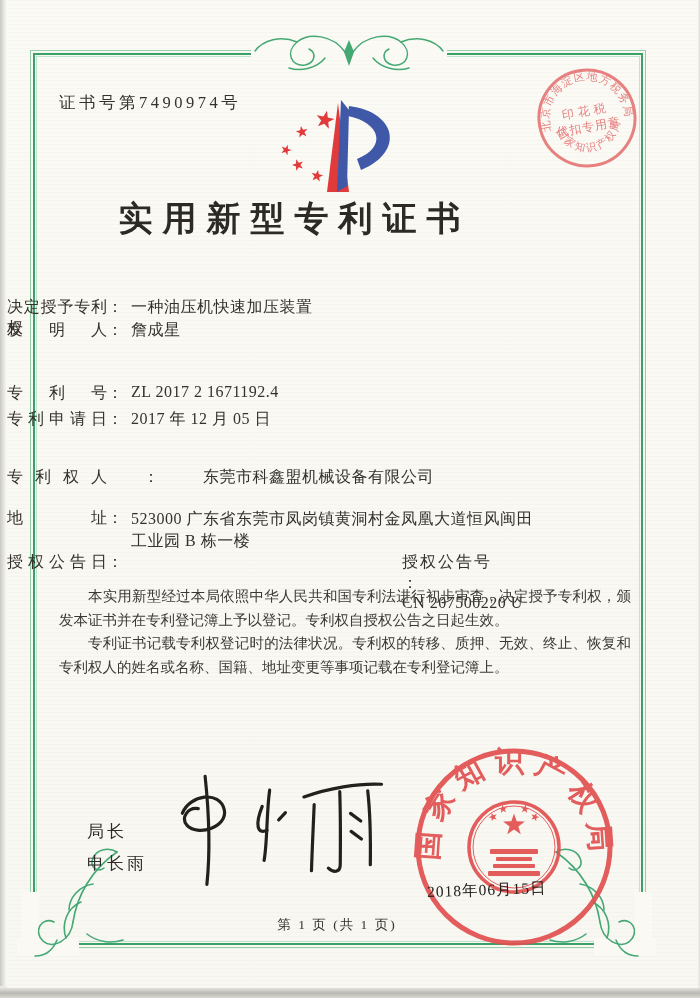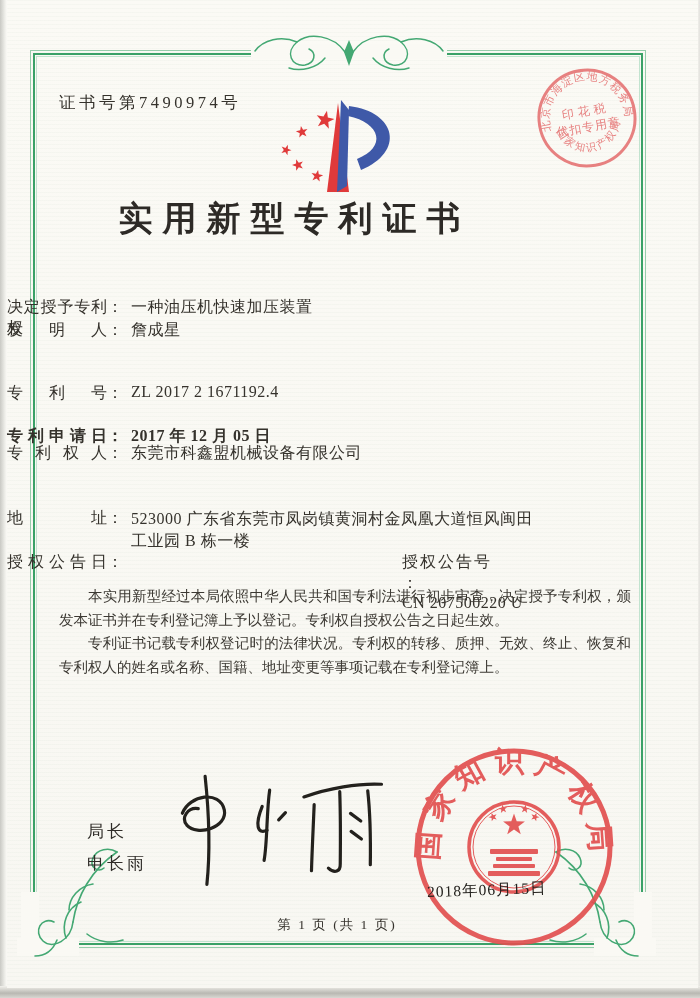--- a/index.html
+++ b/index.html
@@ -31,21 +31,21 @@
   .cert-no{position:absolute;left:52px;top:92px;font-size:16.5px;letter-spacing:3.5px;color:#35322c;}
   .logo{position:absolute;left:262px;top:100px;}
   .title{position:absolute;left:23px;top:196px;width:529px;text-align:center;
     font-size:34px;font-weight:bold;letter-spacing:10px;color:#2d2a26;}
   .frow{position:absolute;display:flex;align-items:flex-start;font-size:16px;color:#35322c;}
   .flabel{display:inline-block;width:100px;text-align:justify;text-align-last:justify;flex:none;}
   .fcolon{flex:none;margin-right:8px;}
   .fvalue{letter-spacing:0.5px;}
   .fvalue.addr{width:408px;line-height:22px;}
   .frow.r1{top:297px;} .frow.r2{top:320px;} .frow.r3{top:383px;}
-  .frow.r4{top:426px;font-weight:bold;} .frow.r5{top:443px;} .frow.r6{top:508px;}
+  .frow.r4{top:409px;} .frow.r5{top:467px;gap:36px;} .frow.r6{top:508px;}
   .frow.r7{top:552px;}
   .grant-no{position:absolute;left:395px;top:552px;display:flex;font-size:16px;color:#35322c;flex-direction:column;}
   .grant-no .glabel{letter-spacing:2px;}
 
   .paras{position:absolute;left:52px;top:585px;width:572px;font-size:14.5px;
     line-height:23.5px;text-align:justify;color:#3c3933;}
   .paras p{margin:0;text-indent:2em;}
 
   .signer-title{position:absolute;left:80px;top:820px;font-size:17px;letter-spacing:3px;color:#2f2c28;}
   .signer-name{position:absolute;left:80px;top:852px;font-size:17px;letter-spacing:3px;color:#2f2c28;}

